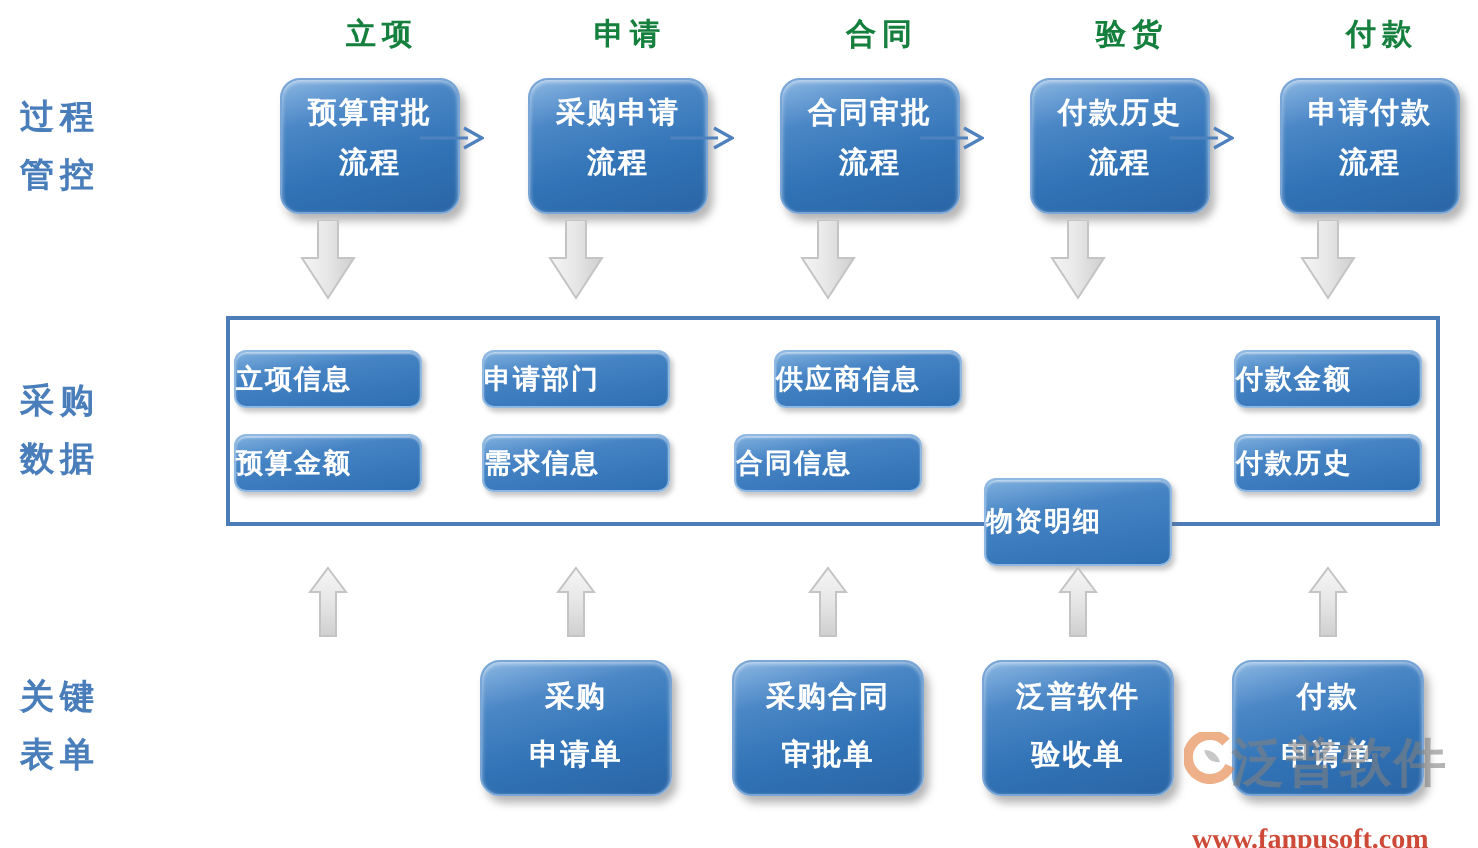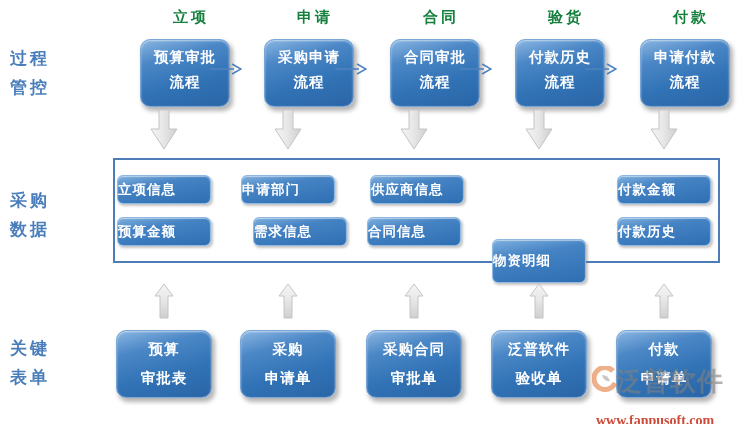--- a/index.html
+++ b/index.html
@@ -149,22 +149,22 @@
   </svg>
   <svg class="d-arrow" style="left:650px" width="28" height="40">
     <path d="M9,0 h10 v19 h8 L14,39 1,19 h8 Z" fill="url(#gGray)" stroke="#c4c4c4" stroke-width="1"></path>
   </svg>
 
   <div id="data-container"></div>
 
   <div class="data-box row1" style="left:117px">立项信息</div>
   <div class="data-box row2" style="left:117px">预算金额</div>
   <div class="data-box row1" style="left:241px">申请部门</div>
-  <div class="data-box row2" style="left:253px">需求信息</div>
-  <div class="data-box row1" style="left:370px">供应商信息</div>
+  <div class="data-box row2" style="left:241px">需求信息</div>
+  <div class="data-box row1" style="left:387px">供应商信息</div>
   <div class="data-box row2" style="left:367px">合同信息</div>
   <div class="data-box tall" style="left:492px;top:195px">物资明细</div>
   <div class="data-box row1" style="left:617px">付款金额</div>
   <div class="data-box row2" style="left:617px">付款历史</div>
 
   <svg class="u-arrow" style="left:154px" width="20" height="36">
     <path d="M10,1 19,13 h-5 v22 h-8 v-22 h-5 Z" fill="url(#gGrayV)" stroke="#c4c4c4" stroke-width="1"></path>
   </svg>
   <svg class="u-arrow" style="left:278px" width="20" height="36">
     <path d="M10,1 19,13 h-5 v22 h-8 v-22 h-5 Z" fill="url(#gGrayV)" stroke="#c4c4c4" stroke-width="1"></path>
@@ -172,24 +172,20 @@
   <svg class="u-arrow" style="left:404px" width="20" height="36">
     <path d="M10,1 19,13 h-5 v22 h-8 v-22 h-5 Z" fill="url(#gGrayV)" stroke="#c4c4c4" stroke-width="1"></path>
   </svg>
   <svg class="u-arrow" style="left:529px" width="20" height="36">
     <path d="M10,1 19,13 h-5 v22 h-8 v-22 h-5 Z" fill="url(#gGrayV)" stroke="#c4c4c4" stroke-width="1"></path>
   </svg>
   <svg class="u-arrow" style="left:654px" width="20" height="36">
     <path d="M10,1 19,13 h-5 v22 h-8 v-22 h-5 Z" fill="url(#gGrayV)" stroke="#c4c4c4" stroke-width="1"></path>
   </svg>
 
-  <div class="bluebox form-box" style="left:116px">
-    <div>预算</div>
-    <div>审批表</div>
-  </div>
   <div class="bluebox form-box" style="left:240px">
     <div>采购</div>
     <div>申请单</div>
   </div>
   <div class="bluebox form-box" style="left:366px">
     <div>采购合同</div>
     <div>审批单</div>
   </div>
   <div class="bluebox form-box" style="left:491px">
     <div>泛普软件</div>

